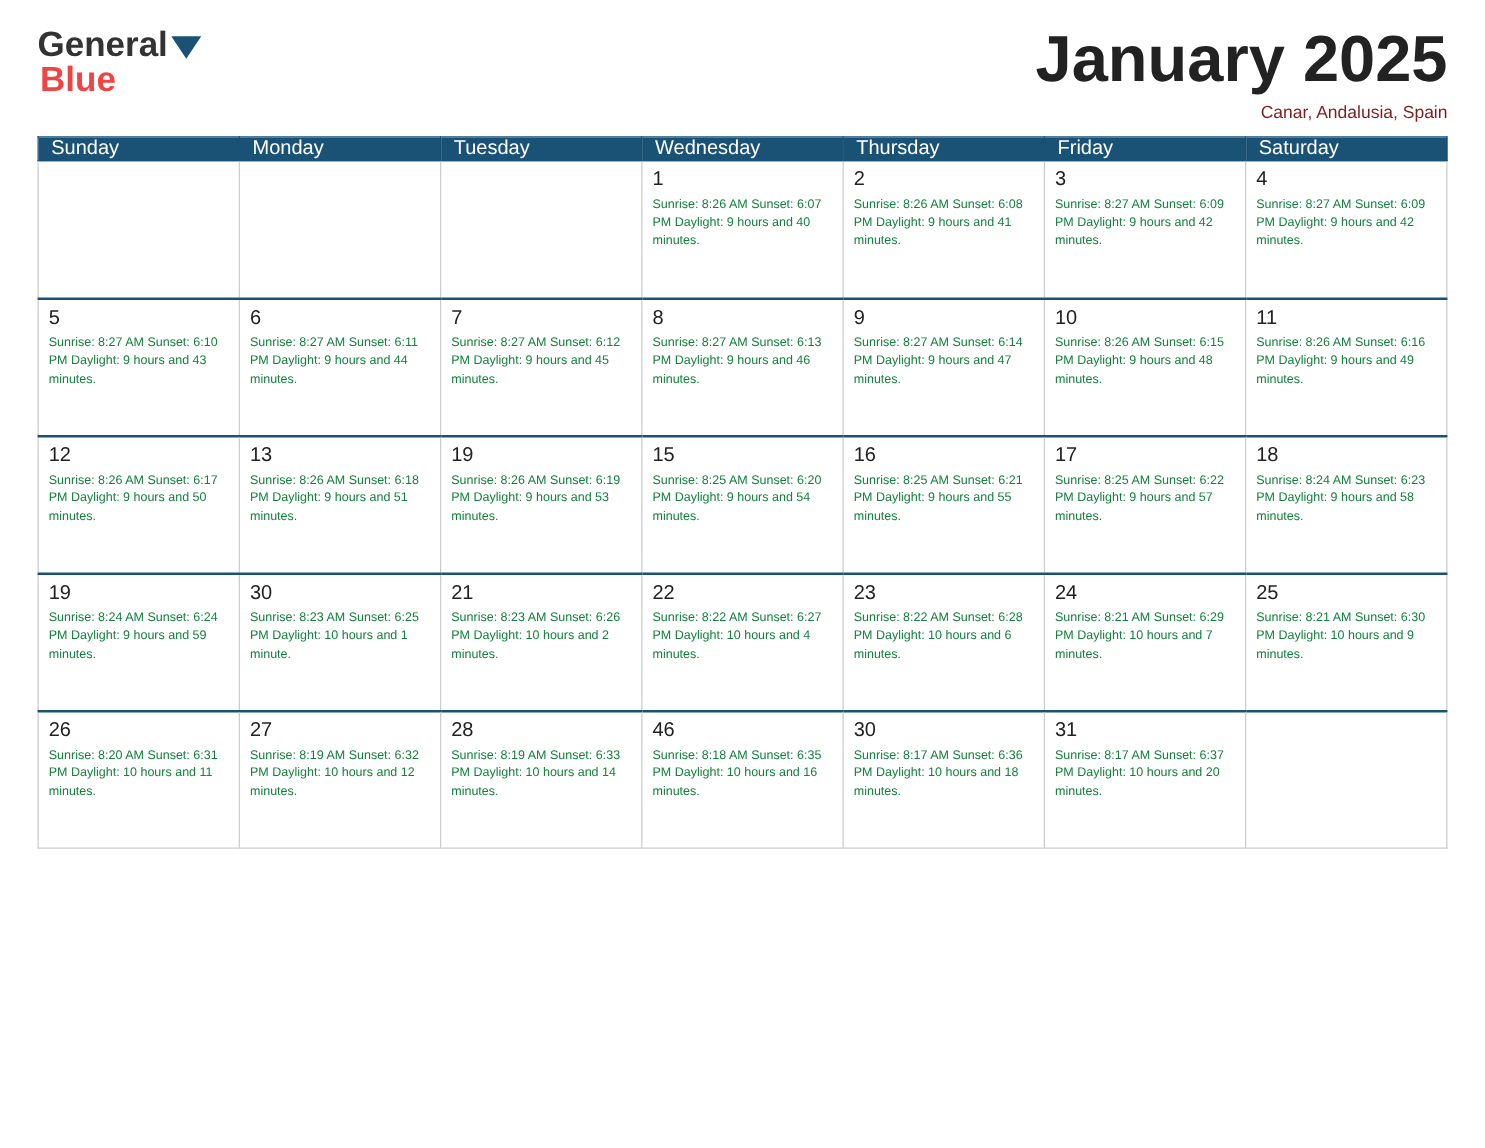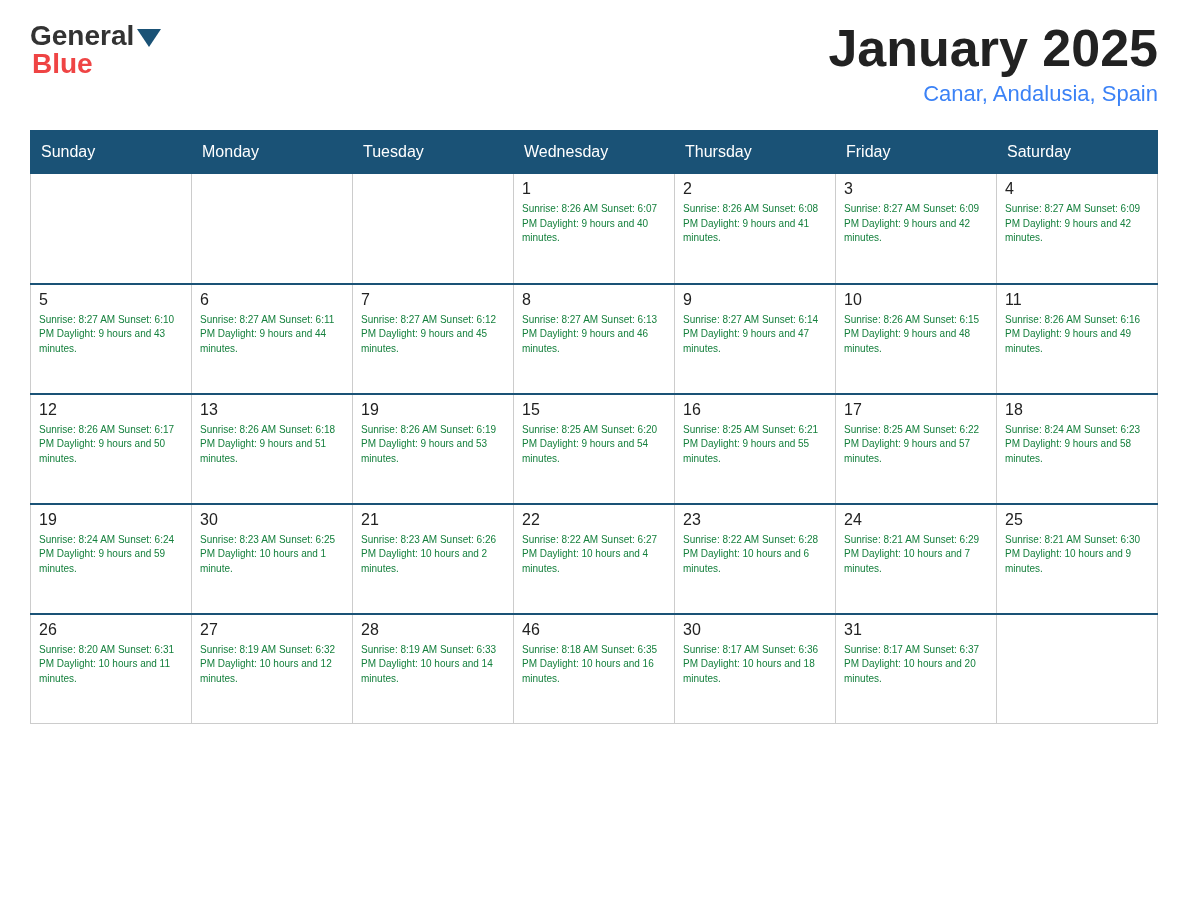--- a/index.html
+++ b/index.html
@@ -7,21 +7,21 @@
       font-family: Arial, sans-serif;
       background: #fff;
       padding: 20px 30px;
       width: 1188px;
       min-height: 918px;
     }
     .header {
       display: flex;
       justify-content: space-between;
       align-items: flex-start;
-      margin-bottom: 23px;
+      margin-bottom: 12px;
     }
     .logo {
       display: flex;
       flex-direction: column;
       align-items: flex-start;
     }
     .logo-general {
       font-size: 28px;
       font-weight: bold;
       color: #333;
@@ -48,33 +48,33 @@
     .title-section {
       text-align: right;
     }
     .month-title {
       font-size: 52px;
       font-weight: bold;
       color: #222;
       line-height: 1.1;
     }
     .location-title {
-      font-size: 22px;
-      color: #3b82f6;
+      font-size: 14px;
+      color: #7f1d1d;
       margin-top: 4px;
     }
     .calendar {
       width: 100%;
       border-collapse: collapse;
       border: 1px solid #999;
     }
     .calendar th {
       background-color: #1a5276;
       color: #fff;
-      padding: 12px 10px;
+      padding: 0 10px;
       font-size: 16px;
       font-weight: normal;
       text-align: left;
       border: 1px solid #1a5276;
     }
     .calendar td {
       border: 1px solid #ccc;
       vertical-align: top;
       padding: 6px 8px;
       width: calc(100% / 7);

